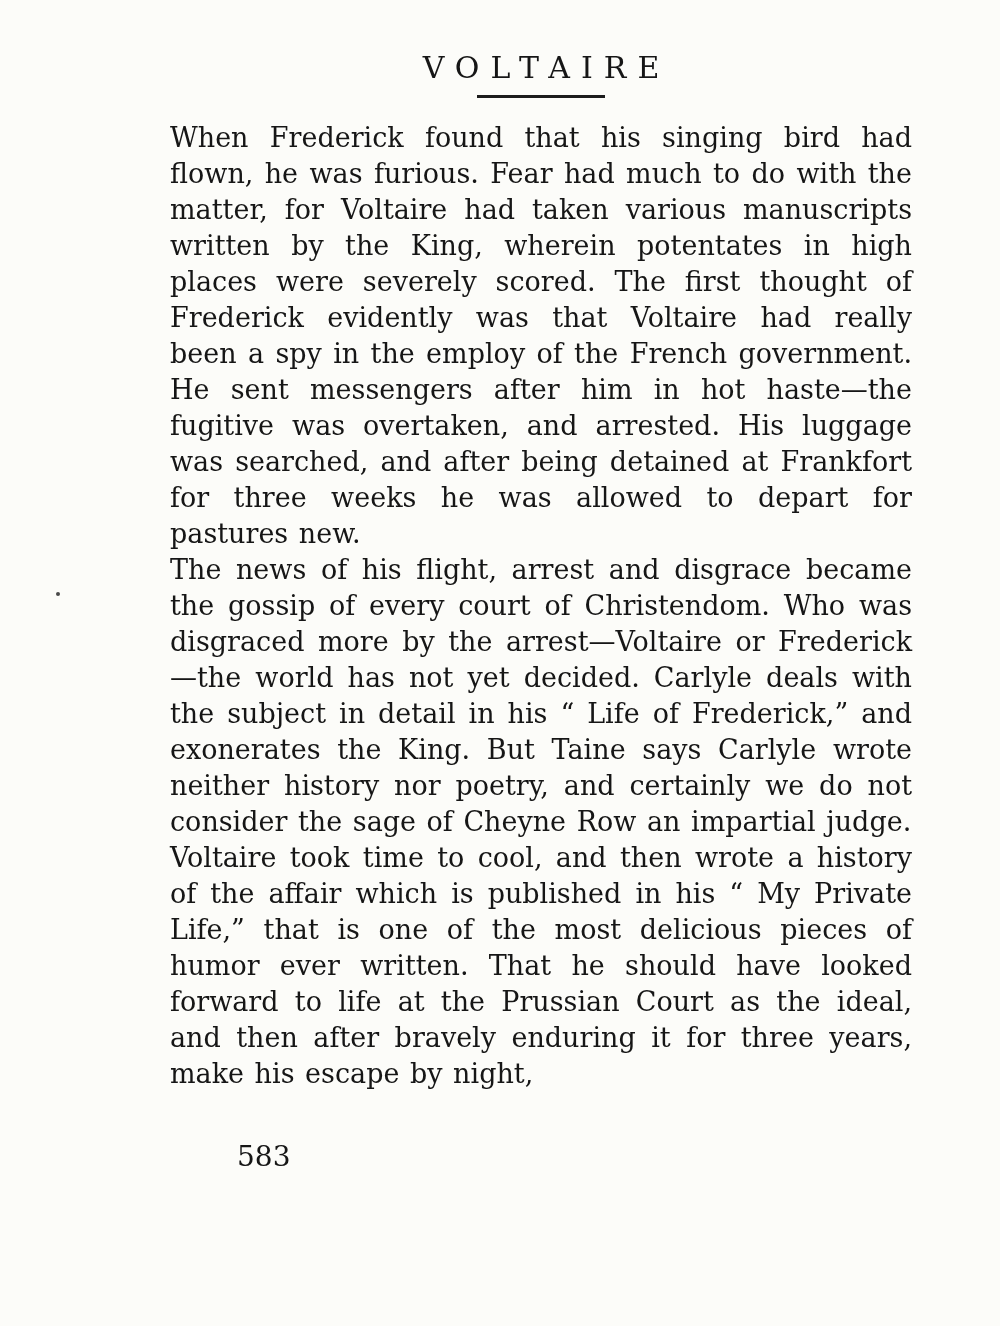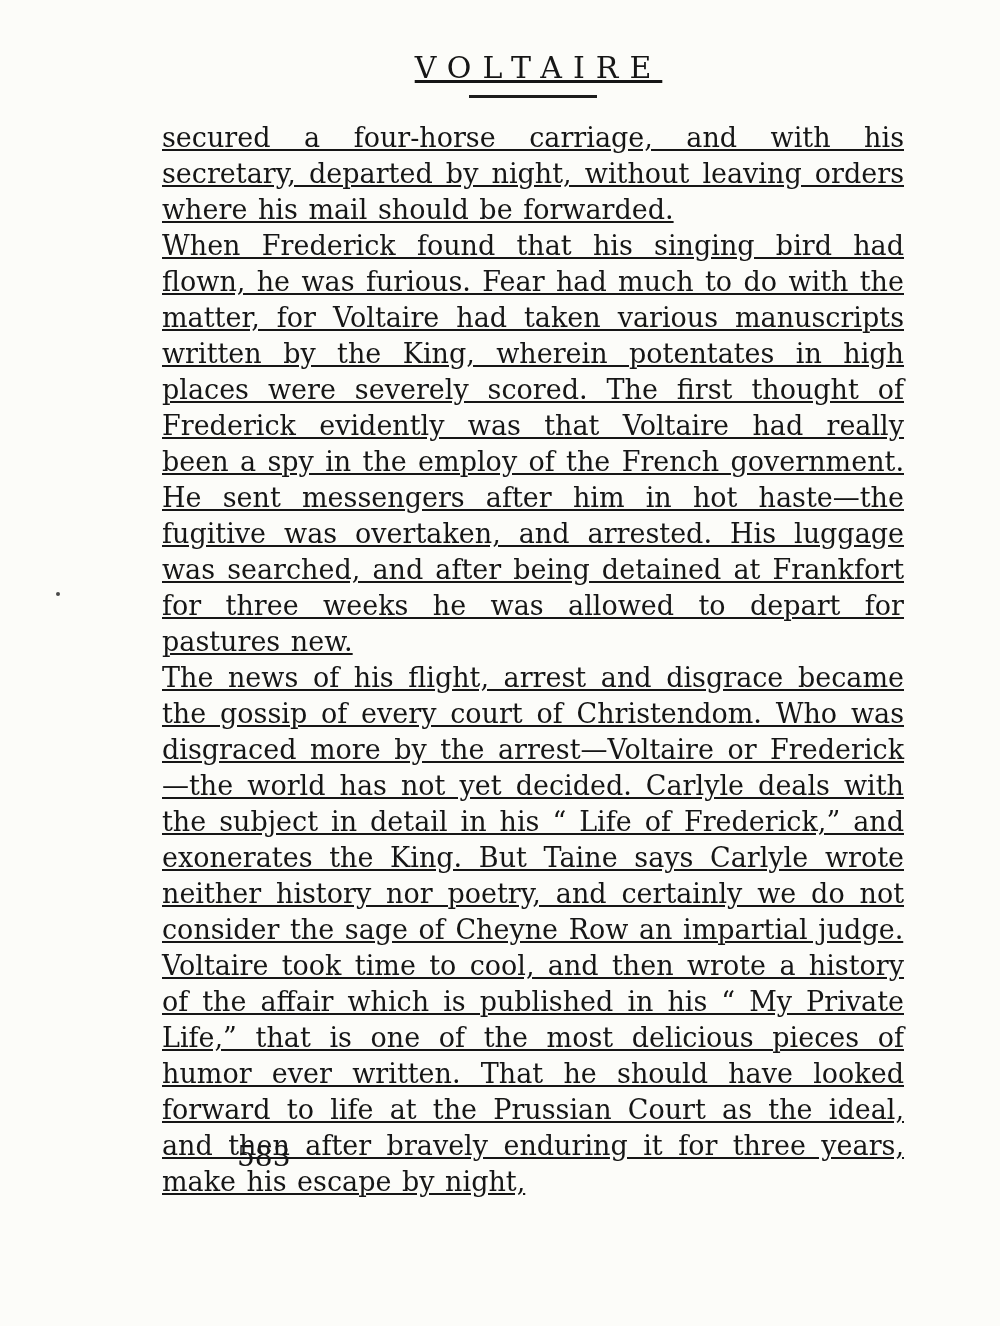--- a/index.html
+++ b/index.html
@@ -13,24 +13,23 @@
     position: relative;
     overflow: hidden;
   }
   .page {
     position: relative;
     width: 1000px;
     height: 1326px;
   }
   .column {
     position: absolute;
-    left: 162px;
+    left: 170px;
     top: 50px;
     width: 742px;
-    text-decoration: underline;
   }
   .title {
     font-size: 30px;
     font-weight: normal;
     letter-spacing: 11px;
     padding-left: 11px; 
     text-align: center;
     margin: 0;
   }
   .rule {
@@ -64,21 +63,20 @@
   }
 </style>
 </head>
 <body>
 
 <div class="page">
   <div class="column">
     <h1 class="title">VOLTAIRE</h1>
     <div class="rule"></div>
     <div class="body">
-      <p>secured a four-horse carriage, and with his secretary, departed by night, without leaving orders where his mail should be forwarded.</p>
       <p>When Frederick found that his singing bird had flown, he was furious. Fear had much to do with the matter, for Voltaire had taken various manuscripts written by the King, wherein potentates in high places were severely scored. The first thought of Frederick evidently was that Voltaire had really been a spy in the employ of the French government. He sent messengers after him in hot haste—the fugitive was overtaken, and arrested. His luggage was searched, and after being detained at Frankfort for three weeks he was allowed to depart for pastures new.</p>
       <p>The news of his flight, arrest and disgrace became the gossip of every court of Christendom. Who was disgraced more by the arrest—Voltaire or Frederick—the world has not yet decided. Carlyle deals with the subject in detail in his “ Life of Frederick,” and exonerates the King. But Taine says Carlyle wrote neither history nor poetry, and certainly we do not consider the sage of Cheyne Row an impartial judge.</p>
       <p>Voltaire took time to cool, and then wrote a history of the affair which is published in his “ My Private Life,” that is one of the most delicious pieces of humor ever written. That he should have looked forward to life at the Prussian Court as the ideal, and then after bravely enduring it for three years, make his escape by night,</p>
     </div>
   </div>
   <div class="page-number">583</div>
   <span class="artifact"></span>
 </div>
 
 </body></html>

